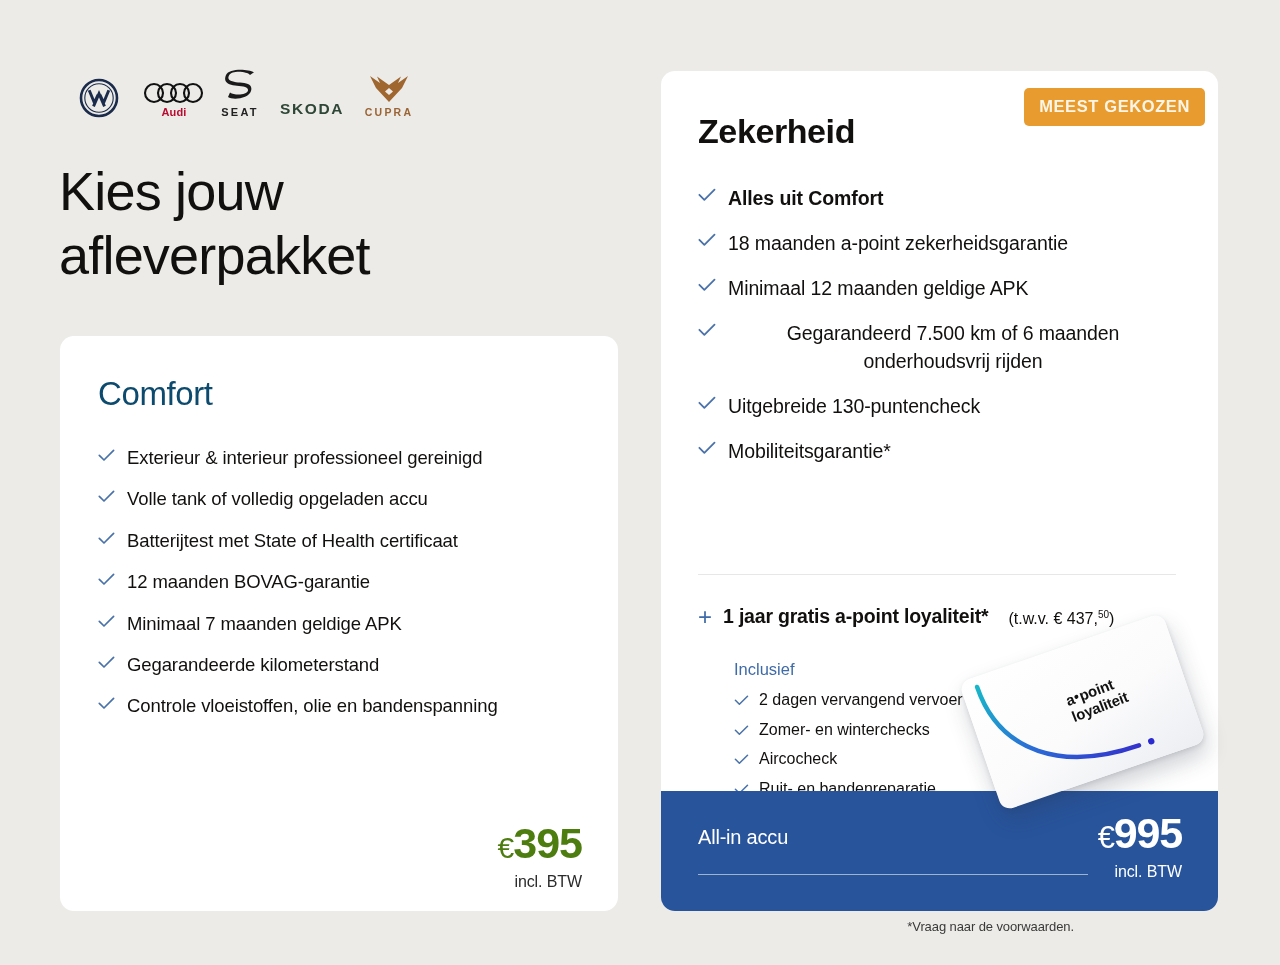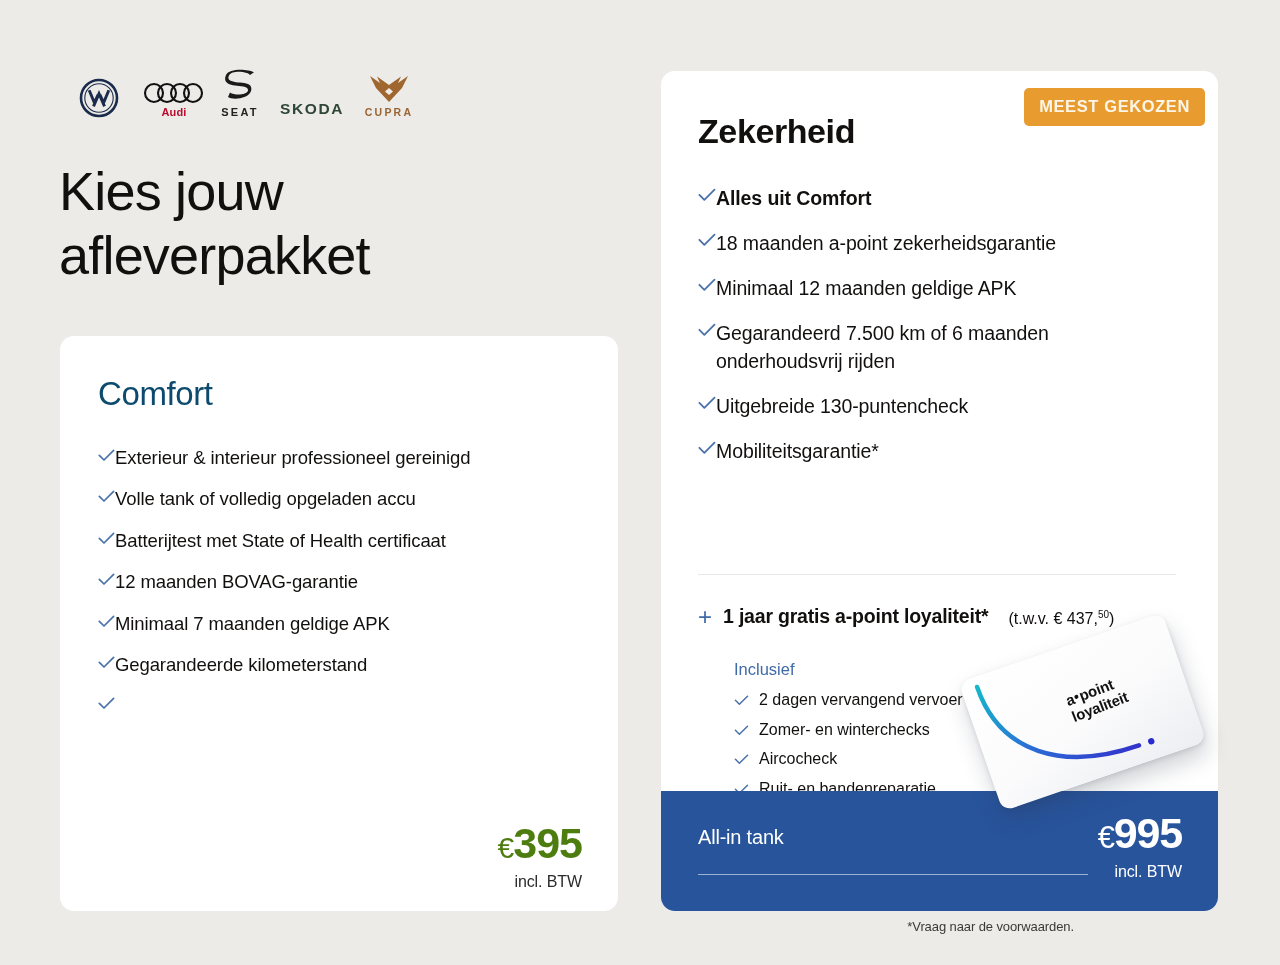--- a/index.html
+++ b/index.html
@@ -45,22 +45,23 @@
   }
   .comfort-title {
     position: absolute; left: 38px; top: 39px;
     font-size: 33px; font-weight: 400; letter-spacing: -0.4px; color: #0c4a6e;
   }
   .comfort-list {
     position: absolute; left: 38px; top: 108px; width: 480px;
     list-style: none;
   }
   .feat {
-    display: flex; align-items: flex-start; gap: 0;
+    display: flex; align-items: flex-start; gap: 12px;
     margin-bottom: 14px;
+    text-align: center;
   }
   .feat .tick { flex: 0 0 auto; margin-top: 4px; }
   .feat .ftxt {
     font-size: 18.5px; line-height: 1.48; color: #12100f; font-weight: 400;
     letter-spacing: -0.1px;
   }
   .price-block {
     position: absolute; right: 36px; bottom: 20px; text-align: right;
   }
   .price-main {
@@ -271,20 +272,21 @@
               </svg>
           </span>
           <span class="ftxt">Gegarandeerde kilometerstand</span>
         </li>
         <li class="feat">
           <span class="tick">
             <svg width="17" height="13" viewBox="0 0 17 13">
                 <path d="M1.3 6.3 L6 11 L15.6 1.4" fill="none" stroke="#4a72aa" stroke-width="1.7" stroke-linecap="round" stroke-linejoin="round"></path>
               </svg>
           </span>
+          <span class="ftxt">Controle vloeistoffen, olie en bandenspanning</span>
         </li>
       </ul>
 
       <div class="price-block">
         <div class="price-main">
           <span class="price-cur">€</span><span>395</span>
         </div>
         <div class="price-sub">incl. BTW</div>
       </div>
     </div>
@@ -386,21 +388,21 @@
         <span class="tick">
           <svg width="15" height="11" viewBox="0 0 17 13">
               <path d="M1.3 6.3 L6 11 L15.6 1.4" fill="none" stroke="#4a72aa" stroke-width="1.8" stroke-linecap="round" stroke-linejoin="round"></path>
             </svg>
         </span>
         <span class="stxt">Ruit- en bandenreparatie</span>
       </li>
     </ul>
 
     <div class="blue-footer">
-      <div class="allin-label">All-in tank</div>
+      <div class="allin-label">All-in accu</div>
       <div class="footer-rule"></div>
       <div class="footer-price">
         <div class="pm"><span class="pc">€</span><span>995</span></div>
         <div class="ps">incl. BTW</div>
       </div>
     </div>
 
   </div>
 
   <div class="loyalty-card-wrap">

